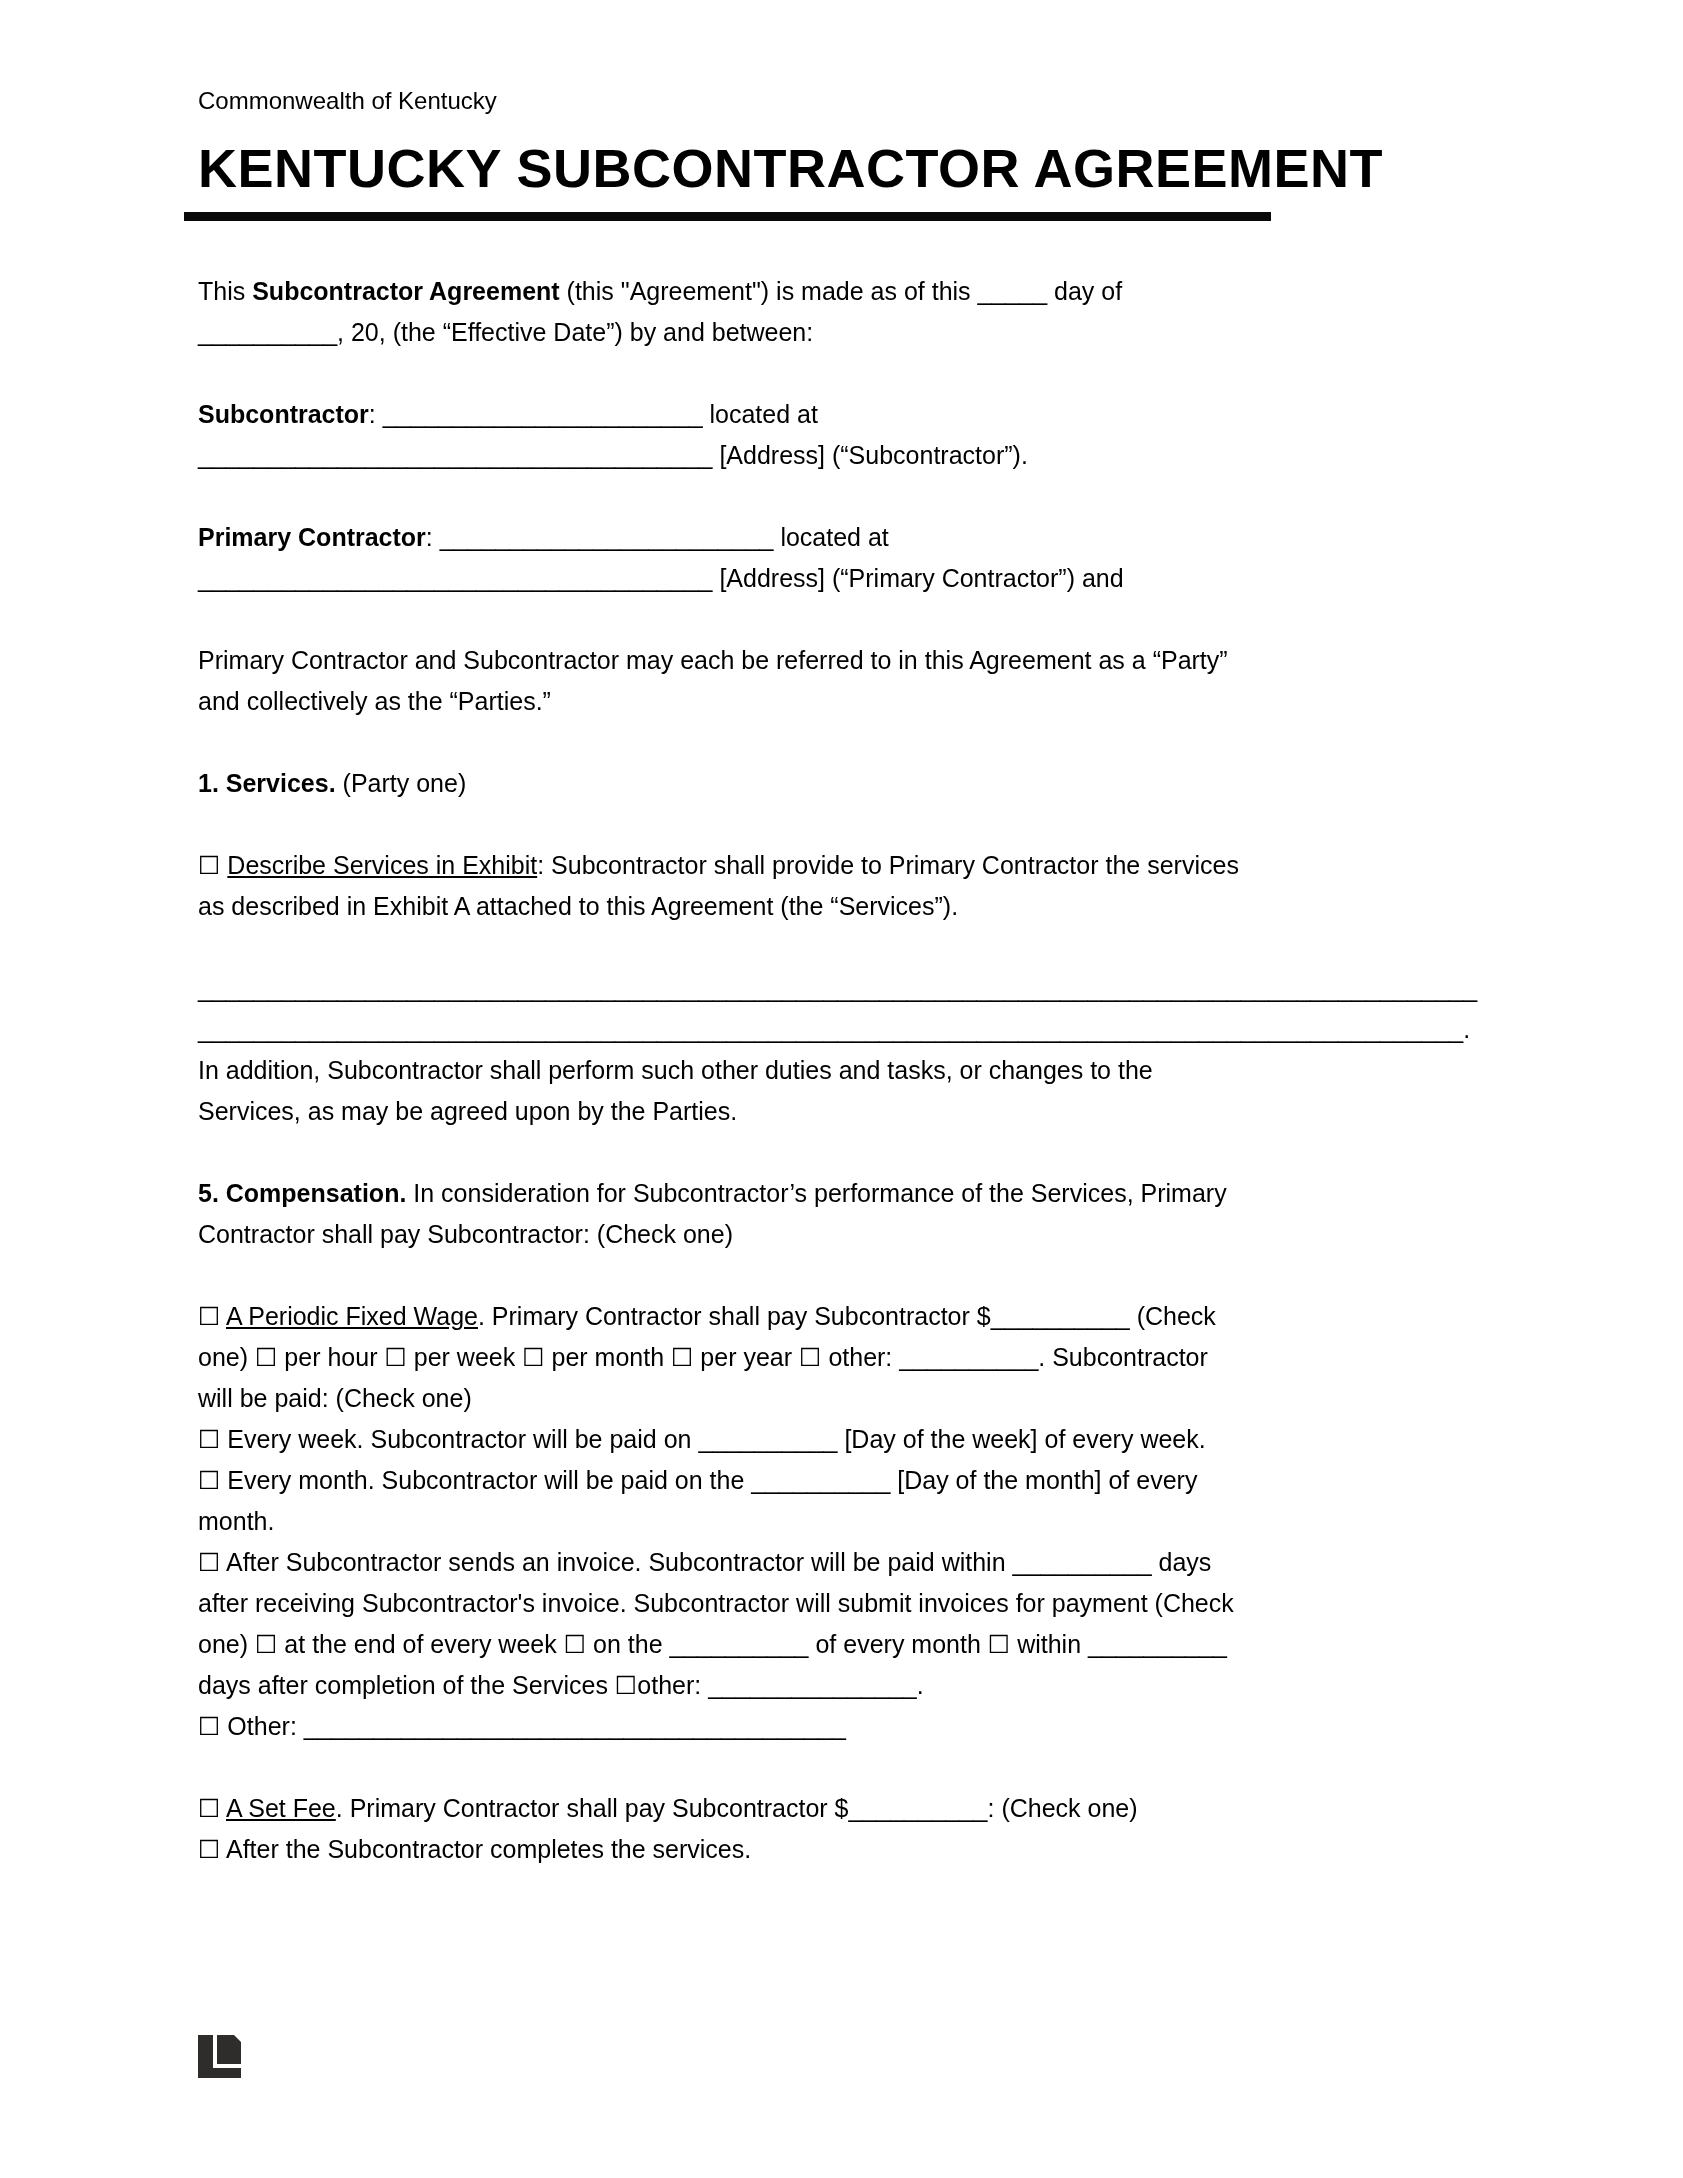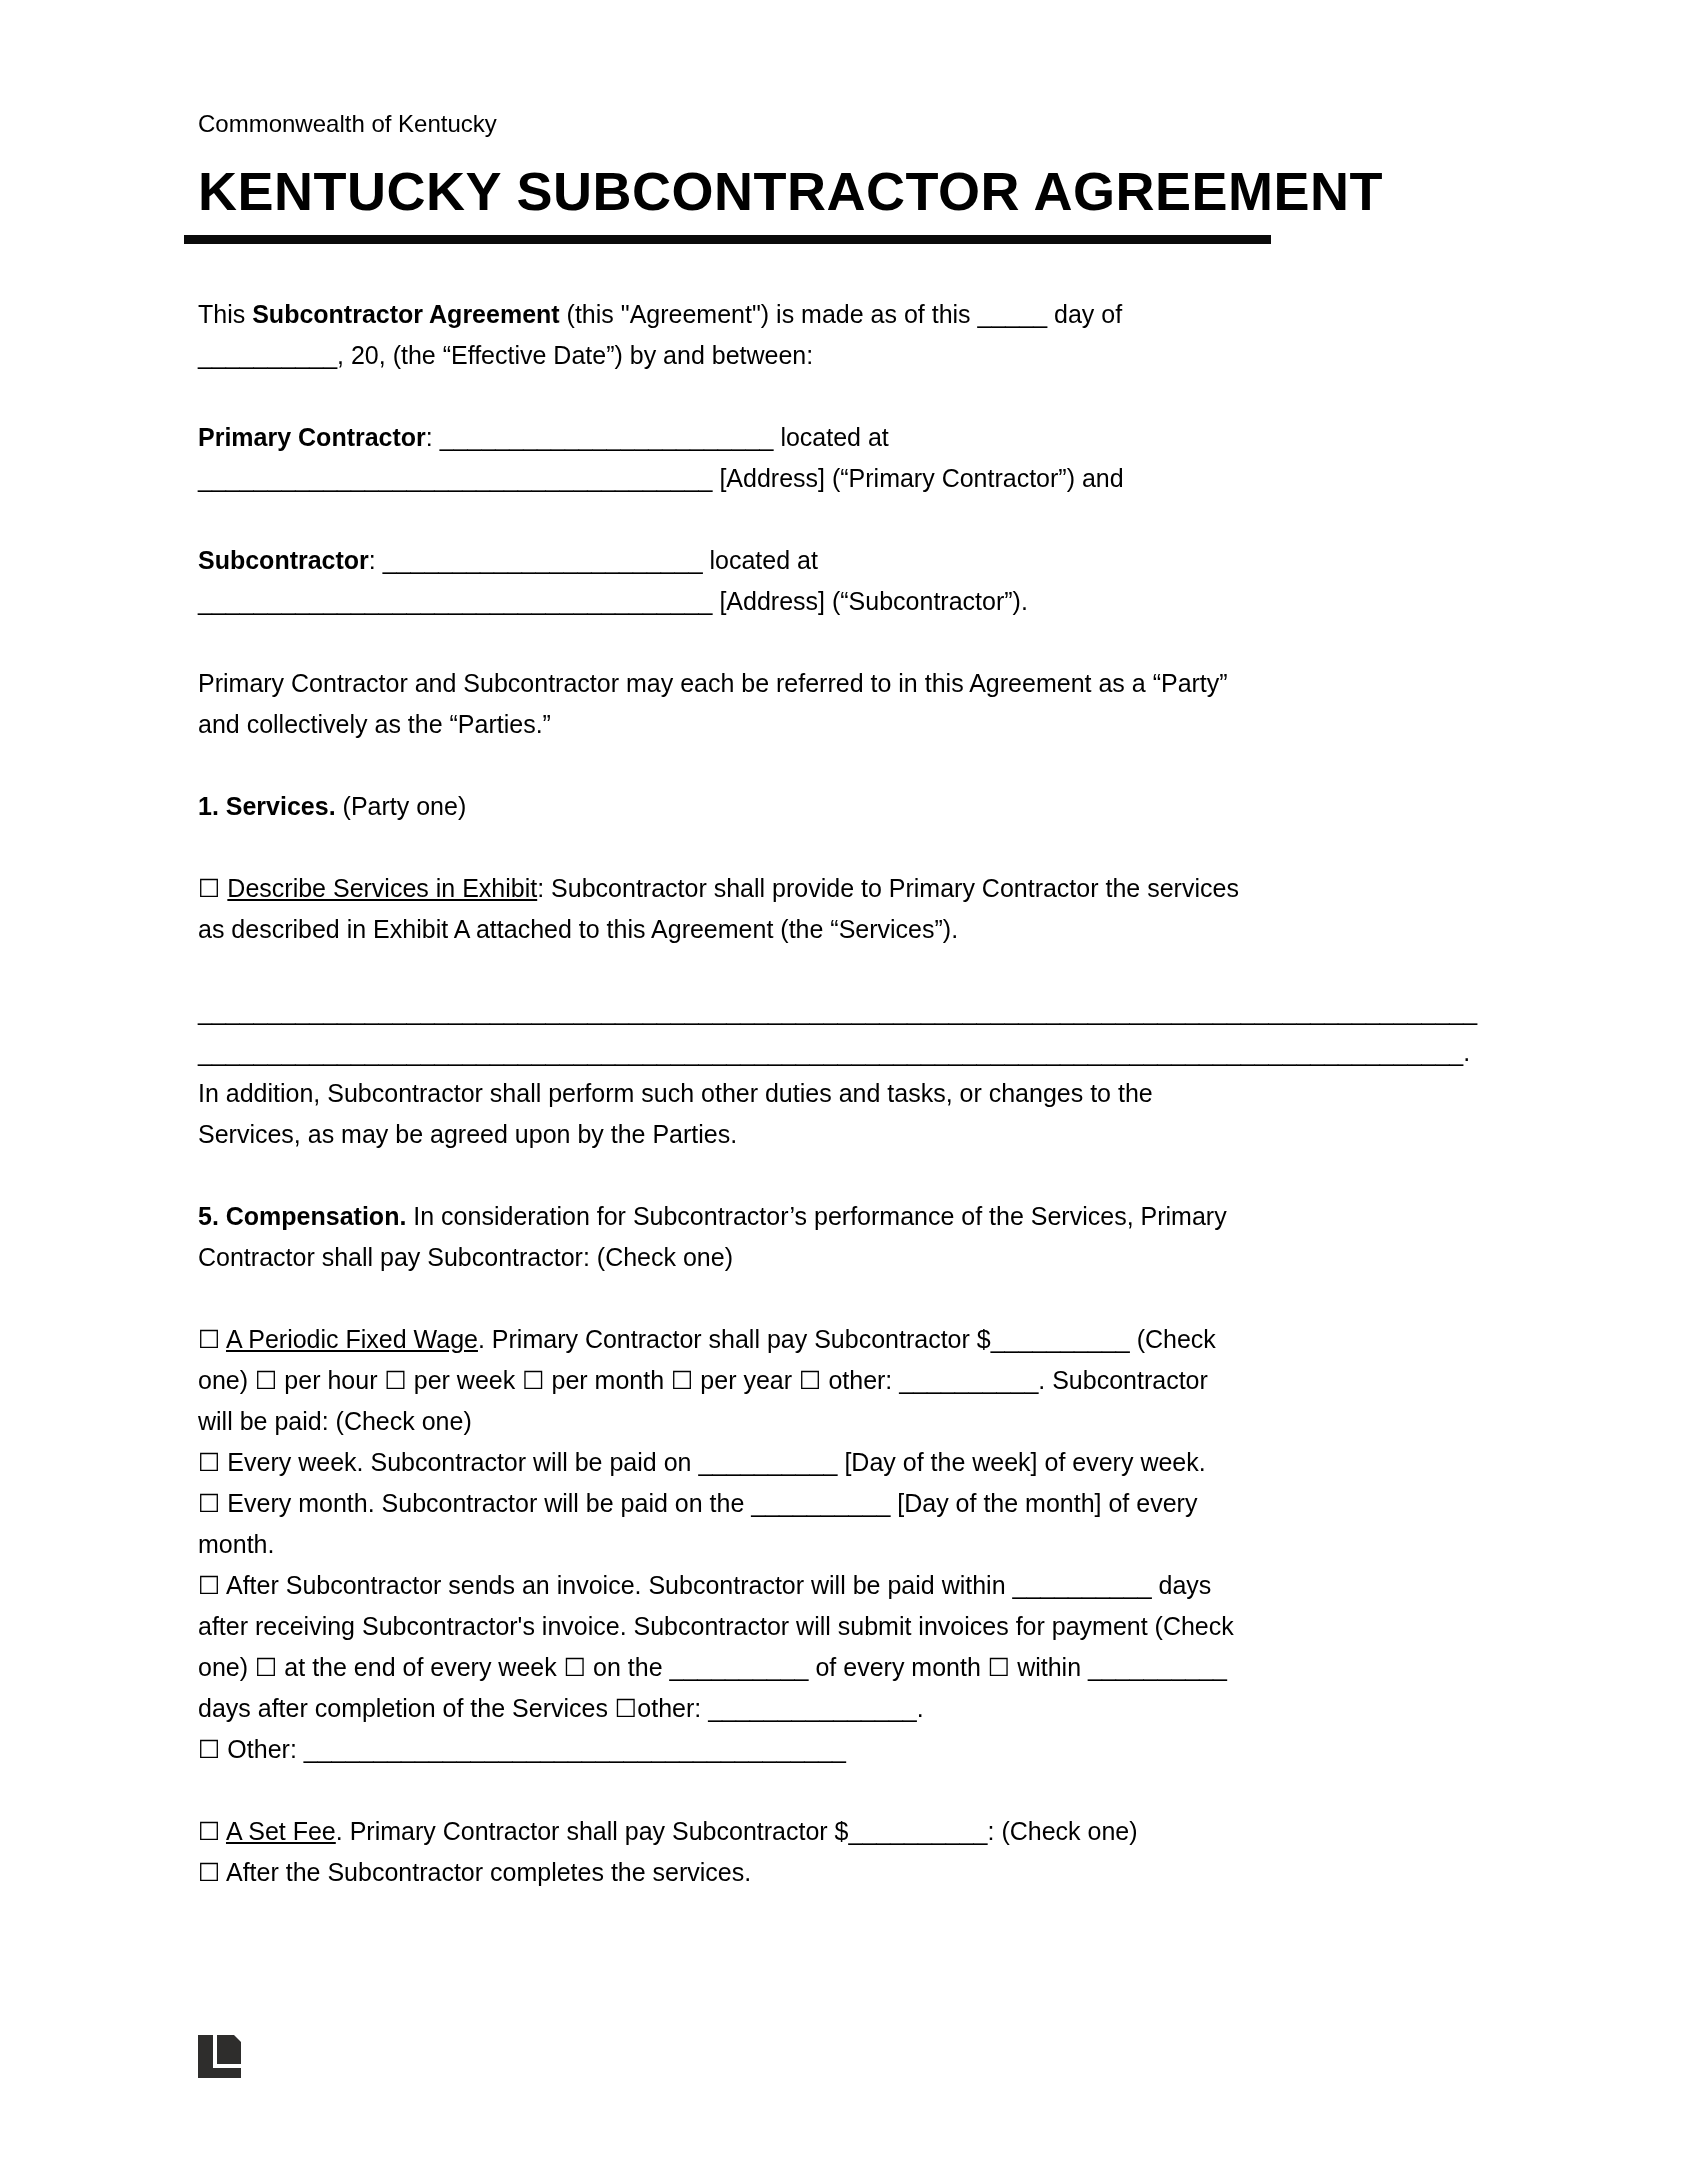--- a/index.html
+++ b/index.html
@@ -12,21 +12,21 @@
   }
   body {
     position: relative;
     font-family: "Liberation Sans", "DejaVu Sans", sans-serif;
     color: #000000;
   }
   .page {
     box-sizing: border-box;
     width: 1443px;
     height: 2178px;
-    padding: 109px 186px 59px 198px;
+    padding: 86px 186px 59px 198px;
   }
   .jurisdiction {
     font-size: 24px;
     line-height: 30px;
     margin: 0 0 22px 0;
   }
   h1.doc-title {
     font-size: 54px;
     line-height: 61px;
     font-weight: bold;
@@ -64,25 +64,25 @@
 <div class="page">
 
   <p class="jurisdiction">Commonwealth of Kentucky</p>
 
   <h1 class="doc-title">KENTUCKY SUBCONTRACTOR AGREEMENT</h1>
 
   <div class="title-rule"></div>
 
   <p class="para"><span>This </span><span class="b">Subcontractor Agreement</span><span> (this "Agreement") is made as of this _____ day of __________, 20, (the “Effective Date”) by and between:</span></p>
 
+  <p class="para"><span class="b">Subcontractor</span><span>: _______________________ located at
+_____________________________________ [Address] (“Subcontractor”).</span></p>
+
   <p class="para"><span class="b">Primary Contractor</span><span>: ________________________ located at
 _____________________________________ [Address] (“Primary Contractor”) and</span></p>
-
-  <p class="para"><span class="b">Subcontractor</span><span>: _______________________ located at
-_____________________________________ [Address] (“Subcontractor”).</span></p>
 
   <p class="para"><span>Primary Contractor and Subcontractor may each be referred to in this Agreement as a “Party” and collectively as the “Parties.”</span></p>
 
   <p class="para"><span class="b">1. Services.</span><span> (Party one)</span></p>
 
 
   <p class="para"><span>☐ </span><span class="u">Describe Services in Exhibit</span><span>: Subcontractor shall provide to Primary Contractor the services as described in Exhibit A attached to this Agreement (the “Services”).</span></p>
 
   <p class="para"><span>____________________________________________________________________________________________
 ___________________________________________________________________________________________.

